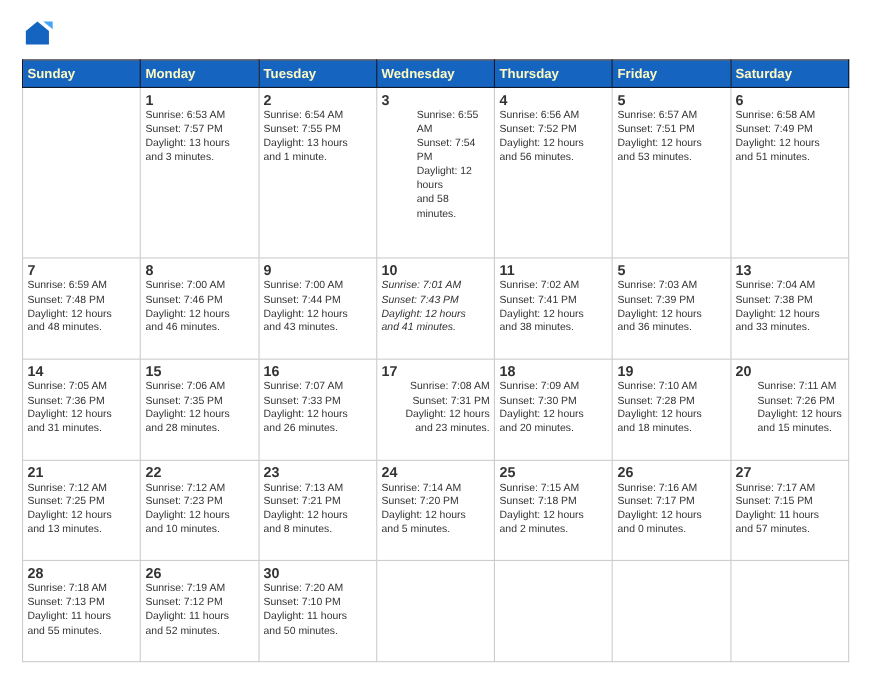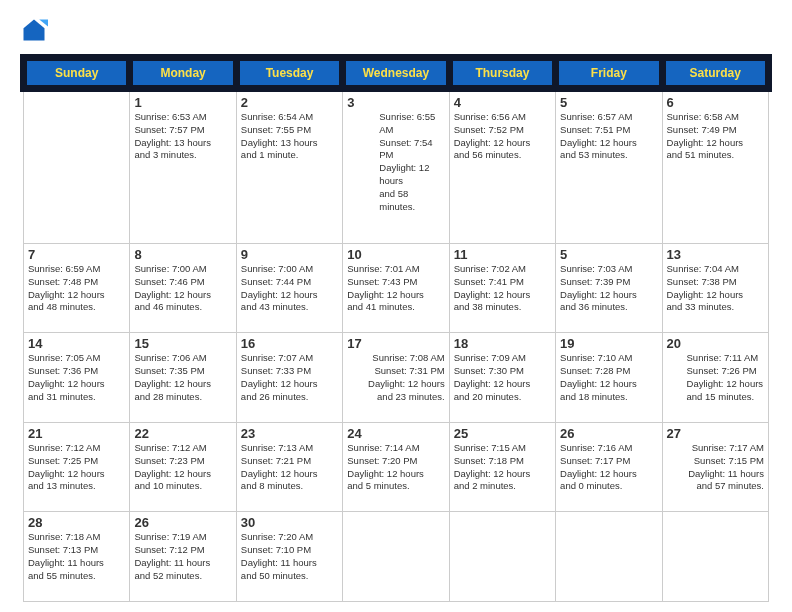--- a/index.html
+++ b/index.html
@@ -60,26 +60,26 @@
       font-size: 14px;
       color: #555;
     }
     .calendar {
       width: 100%;
       border-collapse: collapse;
       flex: 1;
     }
     .calendar thead tr th {
       background: #1565C0;
-      color: #fde047;
+      color: #fef9c3;
       font-size: 12px;
       font-weight: bold;
       padding: 5px 4px;
-      text-align: center;
-      border: 7px solid #0f172a;
+      text-align: left;
+      border: 1px solid #0f172a;
     }
     .calendar tbody tr td {
       border: 1px solid #ccc;
       vertical-align: top;
       padding: 3px 4px;
       width: calc(100% / 7);
       background: #fff;
     }
     .calendar tbody tr:last-child td {
       
@@ -196,21 +196,21 @@
           </td>
           <td>
             <span class="day-number">9</span>
             <div class="day-info" style="white-space: pre-line;">Sunrise: 7:00 AM
 Sunset: 7:44 PM
 Daylight: 12 hours
 and 43 minutes.</div>
           </td>
           <td>
             <span class="day-number">10</span>
-            <div class="day-info" style="white-space: pre-line;">Sunrise: 7:01 AM
+            <div class="day-info" style="white-space: pre-line; font-style: italic;">Sunrise: 7:01 AM
 Sunset: 7:43 PM
 Daylight: 12 hours
 and 41 minutes.</div>
           </td>
           <td>
             <span class="day-number">11</span>
             <div class="day-info" style="white-space: pre-line;">Sunrise: 7:02 AM
 Sunset: 7:41 PM
 Daylight: 12 hours
 and 38 minutes.</div>
@@ -319,21 +319,21 @@
           </td>
           <td>
             <span class="day-number">26</span>
             <div class="day-info" style="white-space: pre-line;">Sunrise: 7:16 AM
 Sunset: 7:17 PM
 Daylight: 12 hours
 and 0 minutes.</div>
           </td>
           <td>
             <span class="day-number">27</span>
-            <div class="day-info" style="white-space: pre-line; text-align: right;">Sunrise: 7:17 AM
+            <div class="day-info" style="white-space: pre-line;">Sunrise: 7:17 AM
 Sunset: 7:15 PM
 Daylight: 11 hours
 and 57 minutes.</div>
           </td>
         </tr>
         <tr>
           <td>
             <span class="day-number">28</span>
             <div class="day-info" style="white-space: pre-line;">Sunrise: 7:18 AM
 Sunset: 7:13 PM

